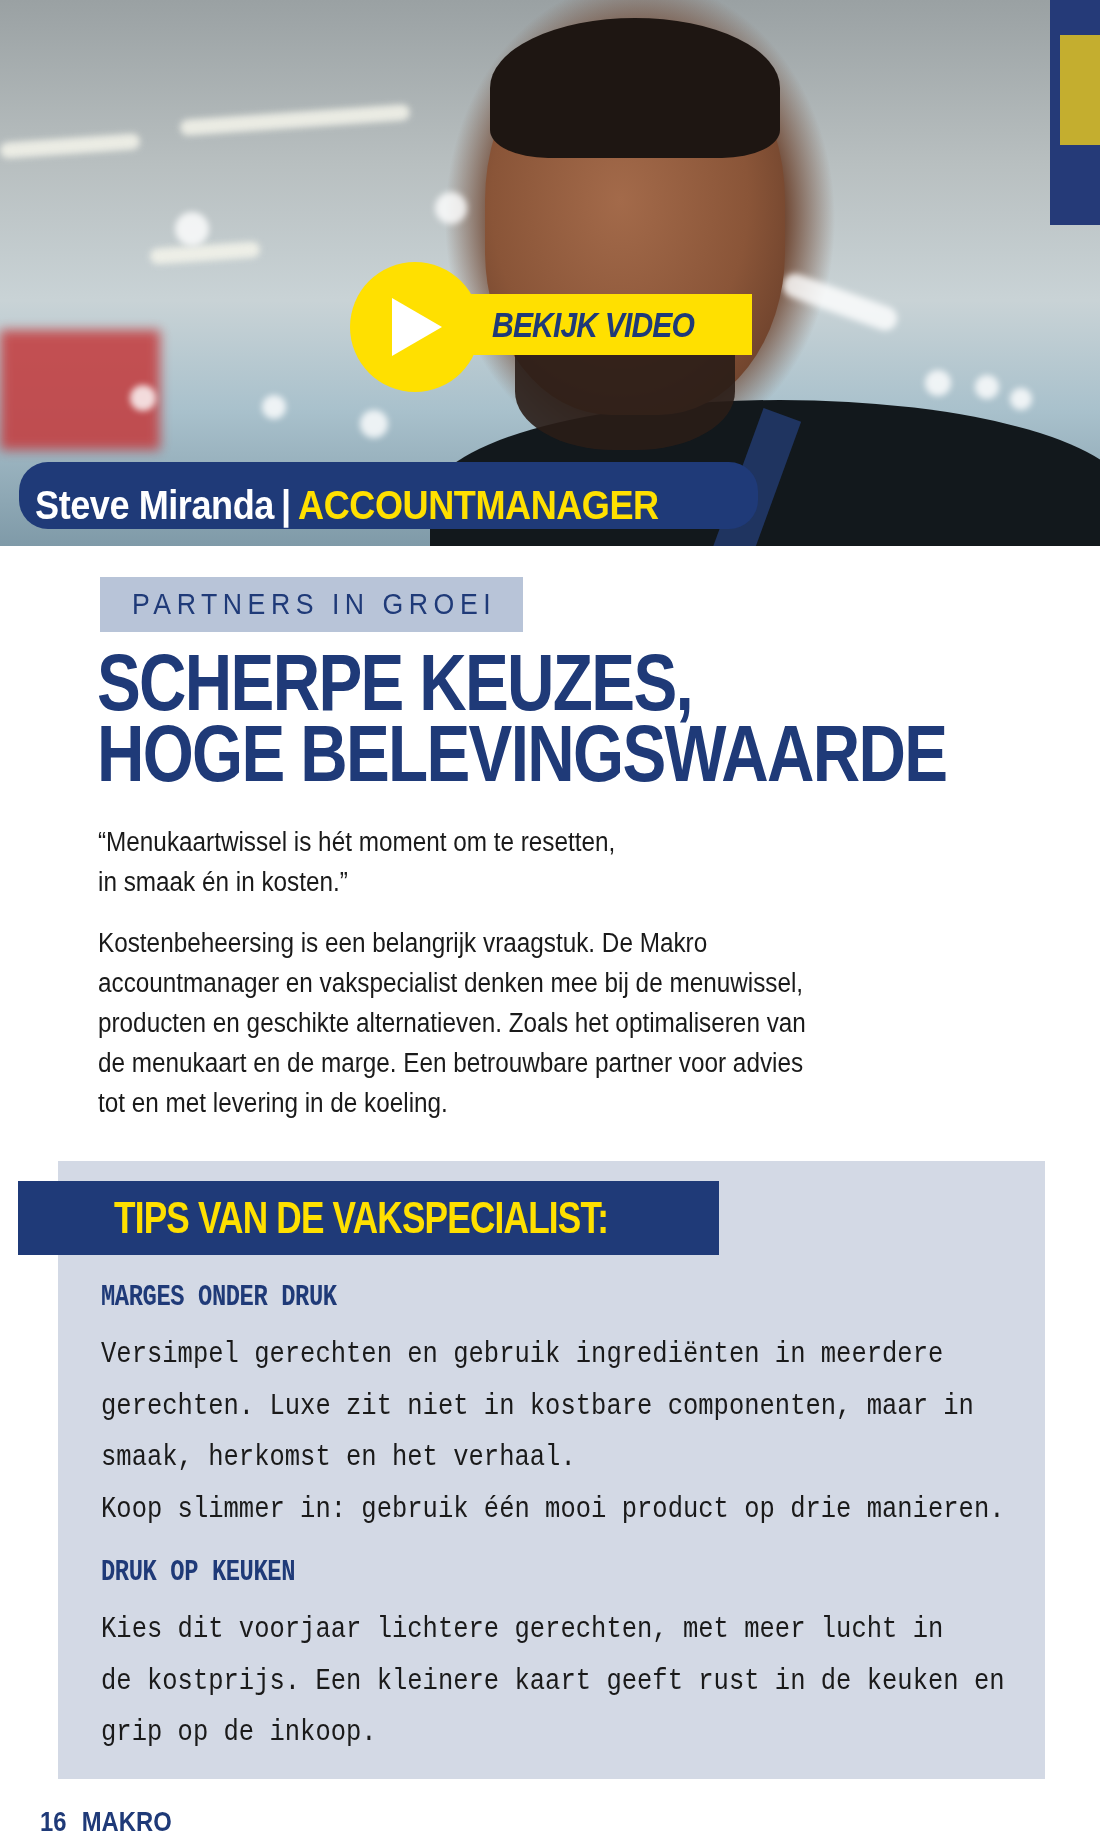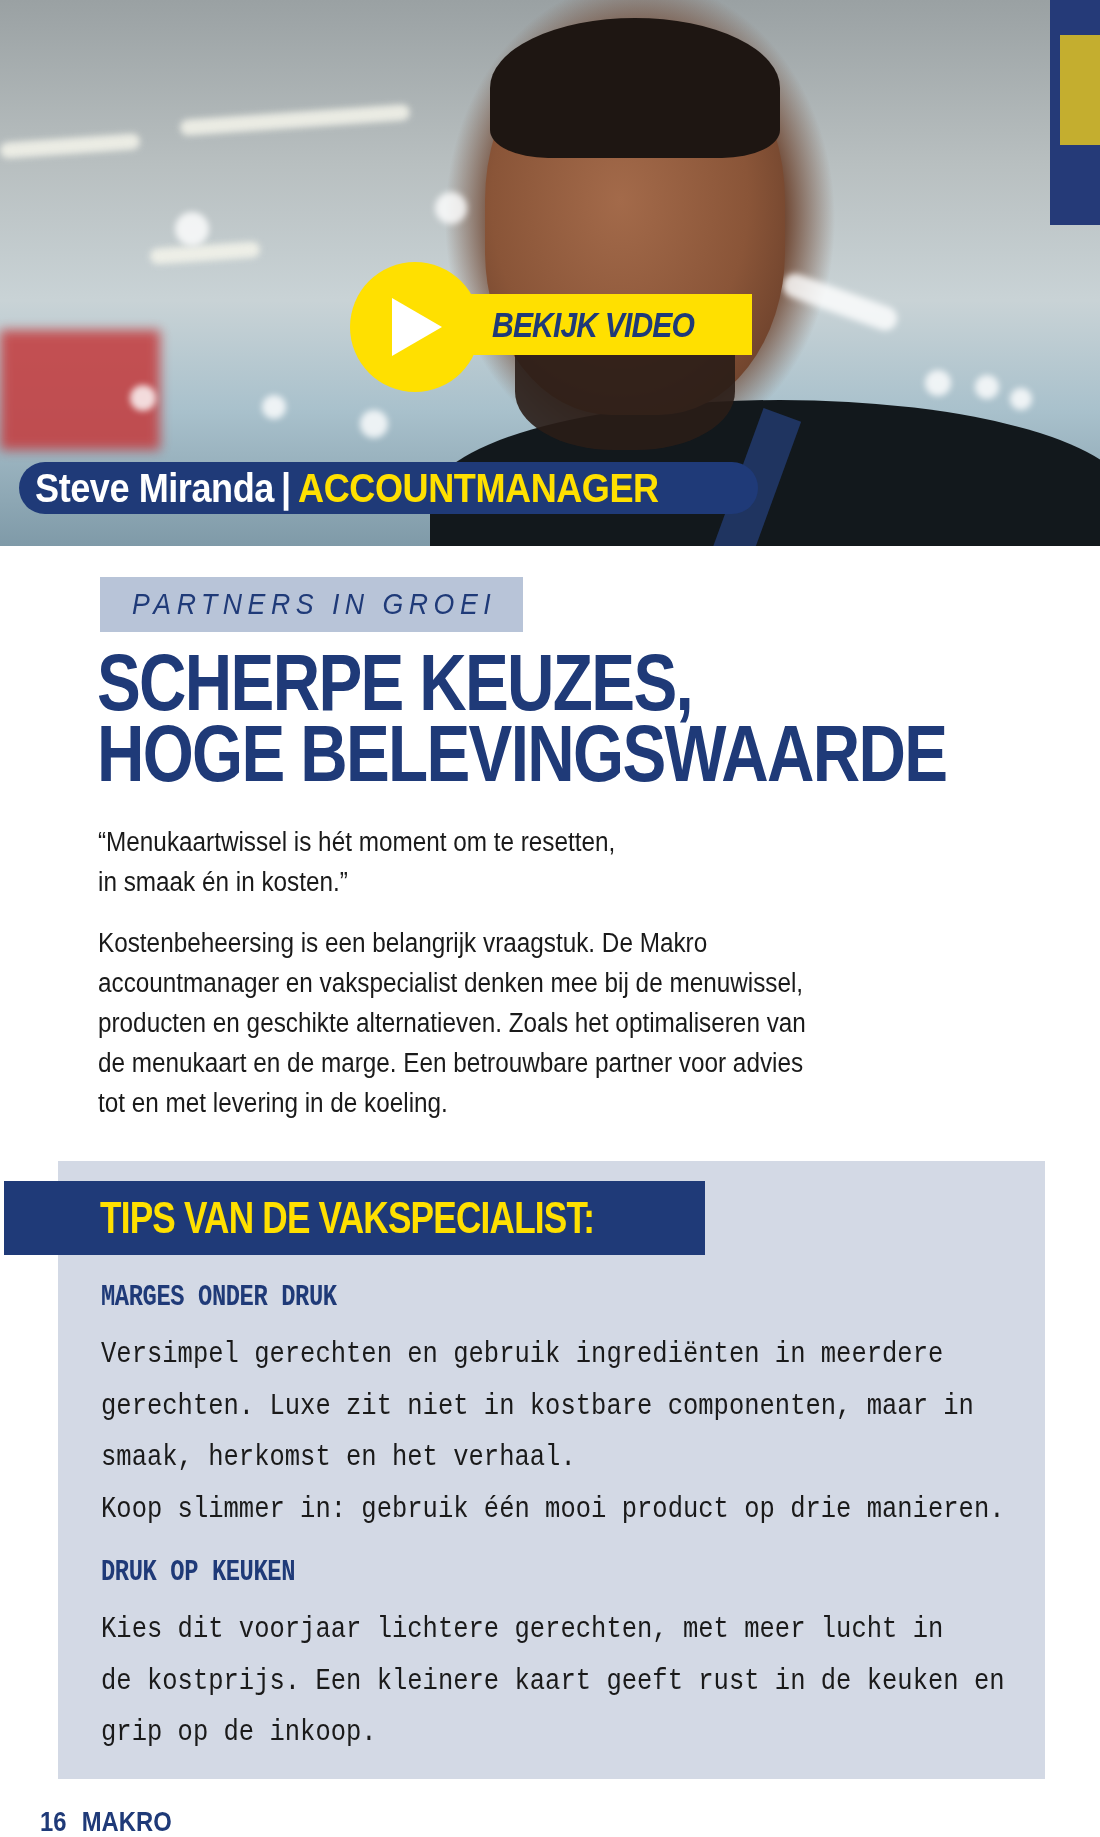--- a/index.html
+++ b/index.html
@@ -58,32 +58,32 @@
     border-top:29px solid transparent; border-bottom:29px solid transparent; border-left:50px solid #ffffff;
   }
   .video-btn .label {
     position:absolute; left:142px; top:32px; height:61px; line-height:61px;
     font-family:"Liberation Sans", sans-serif; font-weight:700; font-size:35px; color:#1f3a78;
     letter-spacing:-1px; transform:scaleX(0.86); transform-origin:left center; white-space:nowrap;
   }
 
   
   .name-banner {
-    position:absolute; left:19px; top:462px; height:52px; padding:0 14px 0 16px;
-    background:#1f3a78; display:flex; align-items:center; white-space:nowrap;border-radius:29px;
+    position:absolute; left:19px; top:462px; height:67px; padding:0 14px 0 16px;
+    background:#1f3a78; display:flex; align-items:flex-end; white-space:nowrap;border-radius:29px;
   }
   .name-banner .inner { transform:scaleX(0.88); transform-origin:left center; display:flex; align-items:center; }
   .name-banner .name { color:#ffffff; font-weight:700; font-size:41px; letter-spacing:-0.5px; }
   .name-banner .sep { color:#ffffff; font-weight:700; font-size:41px; margin:0 8px; }
   .name-banner .role { color:#ffe000; font-weight:700; font-size:41px; letter-spacing:-0.5px; }
 
   
   .kicker {
     position:absolute; left:100px; top:577px; width:423px; height:55px;
-    background:#b8c4d8; display:flex; align-items:center; padding-left:32px;font-style:italic;
+    background:#b8c4d8; display:flex; align-items:center; padding-left:32px;
   }
   .kicker span {
     font-family:"Liberation Sans", sans-serif; font-size:29px; letter-spacing:6px; color:#1f3a78;
     transform:scaleX(0.92); transform-origin:left center; white-space:nowrap;
   }
   .headline {
     position:absolute; left:97px; top:647px; width:960px;
     font-family:"Liberation Sans", sans-serif; font-weight:700; font-size:80px; line-height:71px;
     color:#1f3a78; letter-spacing:-2px; transform:scaleX(0.82); transform-origin:left top;
   }
@@ -100,21 +100,21 @@
     font-size:27px; line-height:40px; color:#1a1a1a;
     transform:scaleX(0.9); transform-origin:left top;
   }
   .body-text div { white-space:nowrap; }
 
   
   .tips-box {
     position:absolute; left:58px; top:1161px; width:987px; height:618px; background:#d3d9e5;
   }
   .tips-banner {
-    position:absolute; left:4px; top:1181px; width:701px; height:74px; background:#1f3a78;
+    position:absolute; left:18px; top:1181px; width:701px; height:74px; background:#1f3a78;
     display:flex; align-items:center; padding-left:96px;
   }
   .tips-banner span {
     font-weight:700; font-size:44px; color:#ffe000; letter-spacing:-1px;
     transform:scaleX(0.8); transform-origin:left center; white-space:nowrap;
   }
   .tip { position:absolute; left:101px; width:920px;font-family:Liberation Mono, monospace; }
   .tip .tip-title {
     font-weight:700; font-size:29px; color:#1f3a78; letter-spacing:-0.5px;
     transform:scaleX(0.82); transform-origin:left top; white-space:nowrap; line-height:34px;

